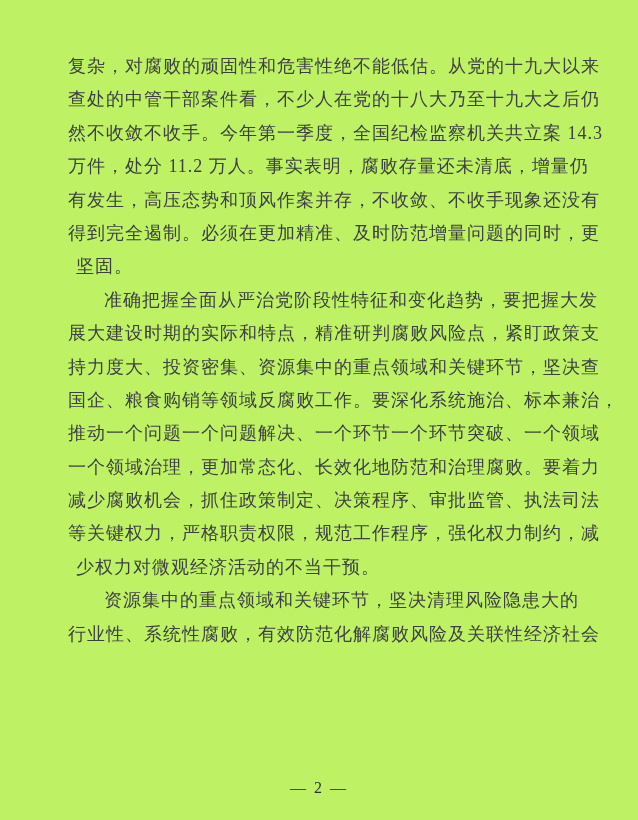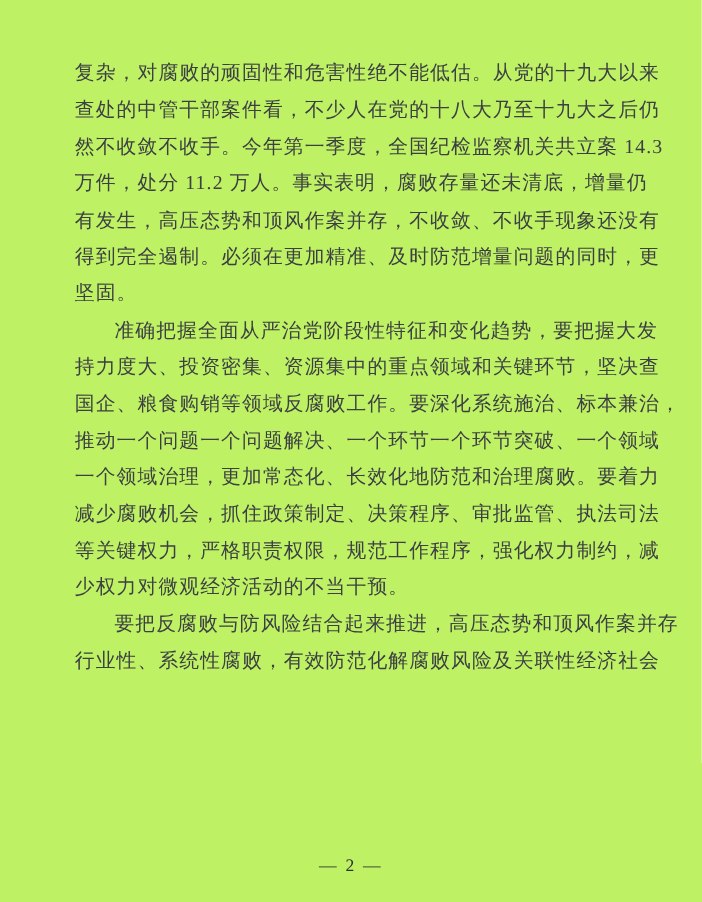--- a/index.html
+++ b/index.html
@@ -34,20 +34,21 @@
   .tline {
     height: 33.4px;
     text-align: justify;
     text-align-last: justify;
     white-space: nowrap;
     overflow: visible;
   }
   .tline.para-end {
     text-align: left;
     text-align-last: left;
+    margin-left: 8px;
   }
   .tline.indent {
     text-indent: 2em;
   }
   .page-footer {
     position: absolute;
     left: 0;
     right: 0;
     top: 779px;
     text-align: center;
@@ -63,26 +64,27 @@
 
   <div class="text-block">
     <div class="tline">复杂，对腐败的顽固性和危害性绝不能低估。从党的十九大以来</div>
     <div class="tline">查处的中管干部案件看，不少人在党的十八大乃至十九大之后仍</div>
     <div class="tline">然不收敛不收手。今年第一季度，全国纪检监察机关共立案 14.3</div>
     <div class="tline">万件，处分 11.2 万人。事实表明，腐败存量还未清底，增量仍</div>
     <div class="tline">有发生，高压态势和顶风作案并存，不收敛、不收手现象还没有</div>
     <div class="tline">得到完全遏制。必须在更加精准、及时防范增量问题的同时，更</div>
     <div class="tline para-end">坚固。</div>
     <div class="tline indent">准确把握全面从严治党阶段性特征和变化趋势，要把握大发</div>
+    <div class="tline">展大建设时期的实际和特点，精准研判腐败风险点，紧盯政策支</div>
     <div class="tline">持力度大、投资密集、资源集中的重点领域和关键环节，坚决查</div>
     <div class="tline">国企、粮食购销等领域反腐败工作。要深化系统施治、标本兼治，</div>
     <div class="tline">推动一个问题一个问题解决、一个环节一个环节突破、一个领域</div>
     <div class="tline">一个领域治理，更加常态化、长效化地防范和治理腐败。要着力</div>
     <div class="tline">减少腐败机会，抓住政策制定、决策程序、审批监管、执法司法</div>
     <div class="tline">等关键权力，严格职责权限，规范工作程序，强化权力制约，减</div>
     <div class="tline para-end">少权力对微观经济活动的不当干预。</div>
-    <div class="tline indent">要把反腐败与防风险结合起来推进，高压态势和顶风作案并存</div>
+    <div class="tline indent">资源集中的重点领域和关键环节，坚决清理风险隐患大的</div>
     <div class="tline">行业性、系统性腐败，有效防范化解腐败风险及关联性经济社会</div>
   </div>
 
   <div class="page-footer">— 2 —</div>
 
 </div>
 
 </body></html>

